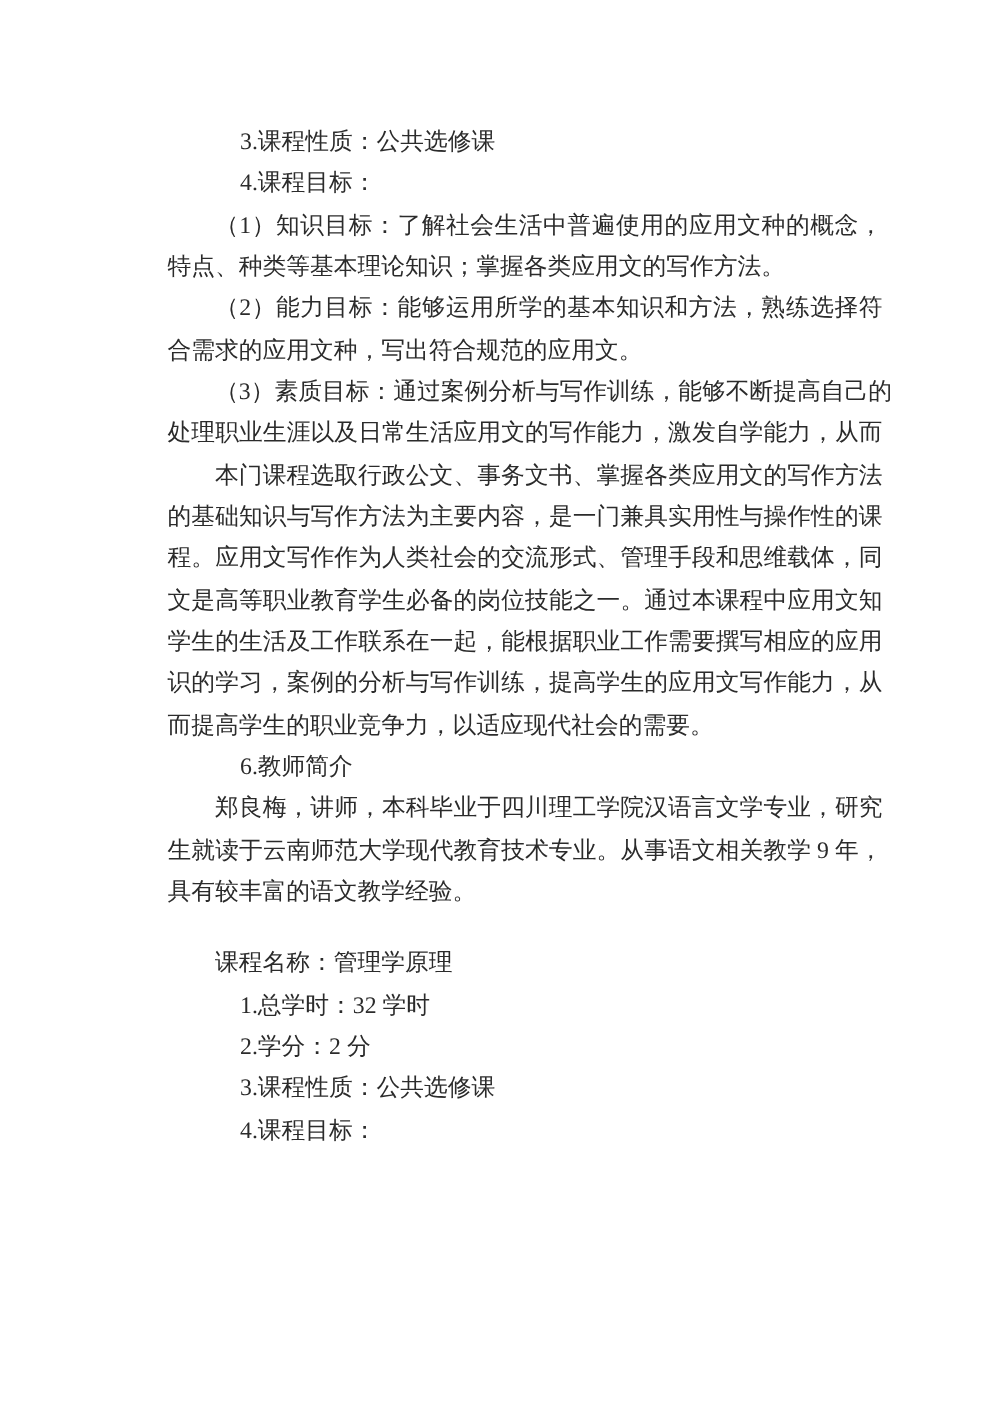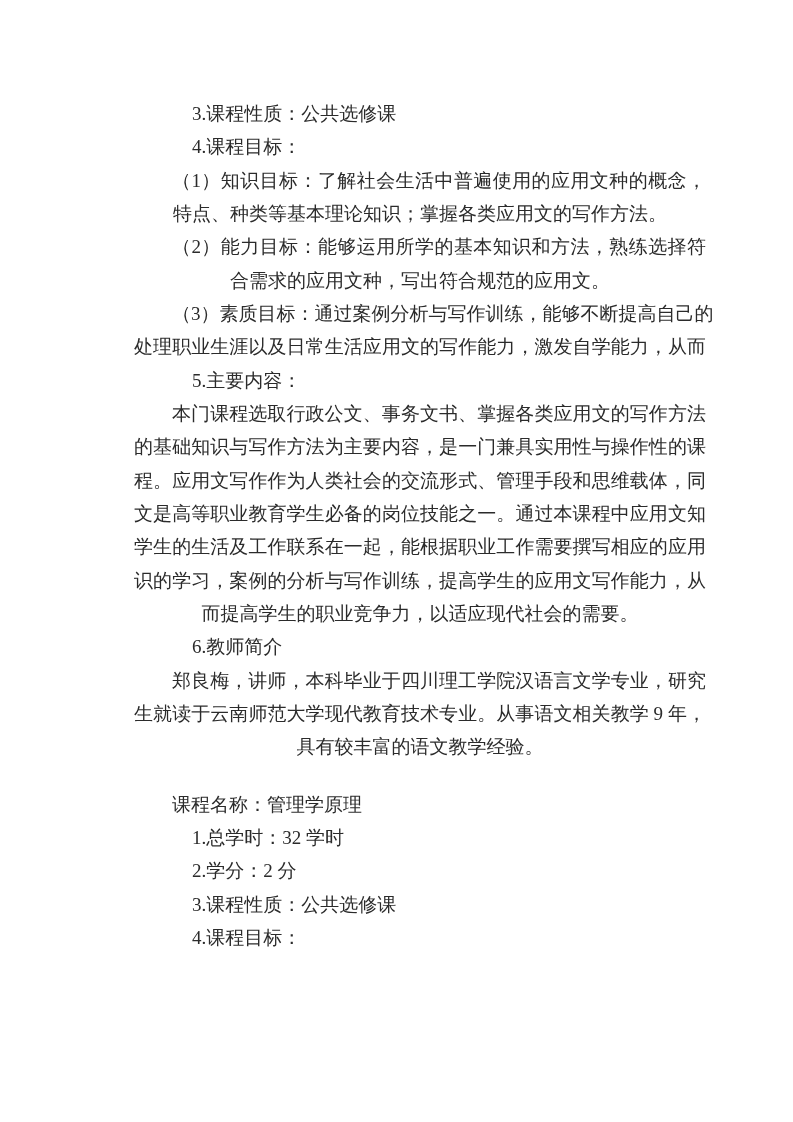--- a/index.html
+++ b/index.html
@@ -45,40 +45,39 @@
     padding-left: 38px;
     text-align: left;
   }
   
   .line.flush-justify {
     text-align: justify;
     text-align-last: justify;
   }
   
   .line.flush {
-    text-align: center;
+    text-align: left;
   }
   .line.blank {
     height: 24px;
   }
 </style>
 </head>
 <body>
 
 <main class="page">
   <div class="doc-body" style="color: rgb(43, 43, 43);">
       <div class="line num">3.课程性质：公共选修课</div>
       <div class="line num">4.课程目标：</div>
       <div class="line indent-justify">（1）知识目标：了解社会生活中普遍使用的应用文种的概念，</div>
       <div class="line flush">特点、种类等基本理论知识；掌握各类应用文的写作方法。</div>
       <div class="line indent-justify">（2）能力目标：能够运用所学的基本知识和方法，熟练选择符</div>
       <div class="line flush">合需求的应用文种，写出符合规范的应用文。</div>
       <div class="line indent-justify">（3）素质目标：通过案例分析与写作训练，能够不断提高自己的</div>
       <div class="line flush-justify">处理职业生涯以及日常生活应用文的写作能力，激发自学能力，从而</div>
-      <div class="line num">5.主要内容：</div>
       <div class="line indent-justify">本门课程选取行政公文、事务文书、掌握各类应用文的写作方法</div>
       <div class="line flush-justify">的基础知识与写作方法为主要内容，是一门兼具实用性与操作性的课</div>
       <div class="line flush-justify">程。应用文写作作为人类社会的交流形式、管理手段和思维载体，同</div>
       <div class="line flush-justify">文是高等职业教育学生必备的岗位技能之一。通过本课程中应用文知</div>
       <div class="line flush-justify">学生的生活及工作联系在一起，能根据职业工作需要撰写相应的应用</div>
       <div class="line flush-justify">识的学习，案例的分析与写作训练，提高学生的应用文写作能力，从</div>
       <div class="line flush">而提高学生的职业竞争力，以适应现代社会的需要。</div>
       <div class="line num">6.教师简介</div>
       <div class="line indent-justify">郑良梅，讲师，本科毕业于四川理工学院汉语言文学专业，研究</div>
       <div class="line flush-justify">生就读于云南师范大学现代教育技术专业。从事语文相关教学 9 年，</div>

